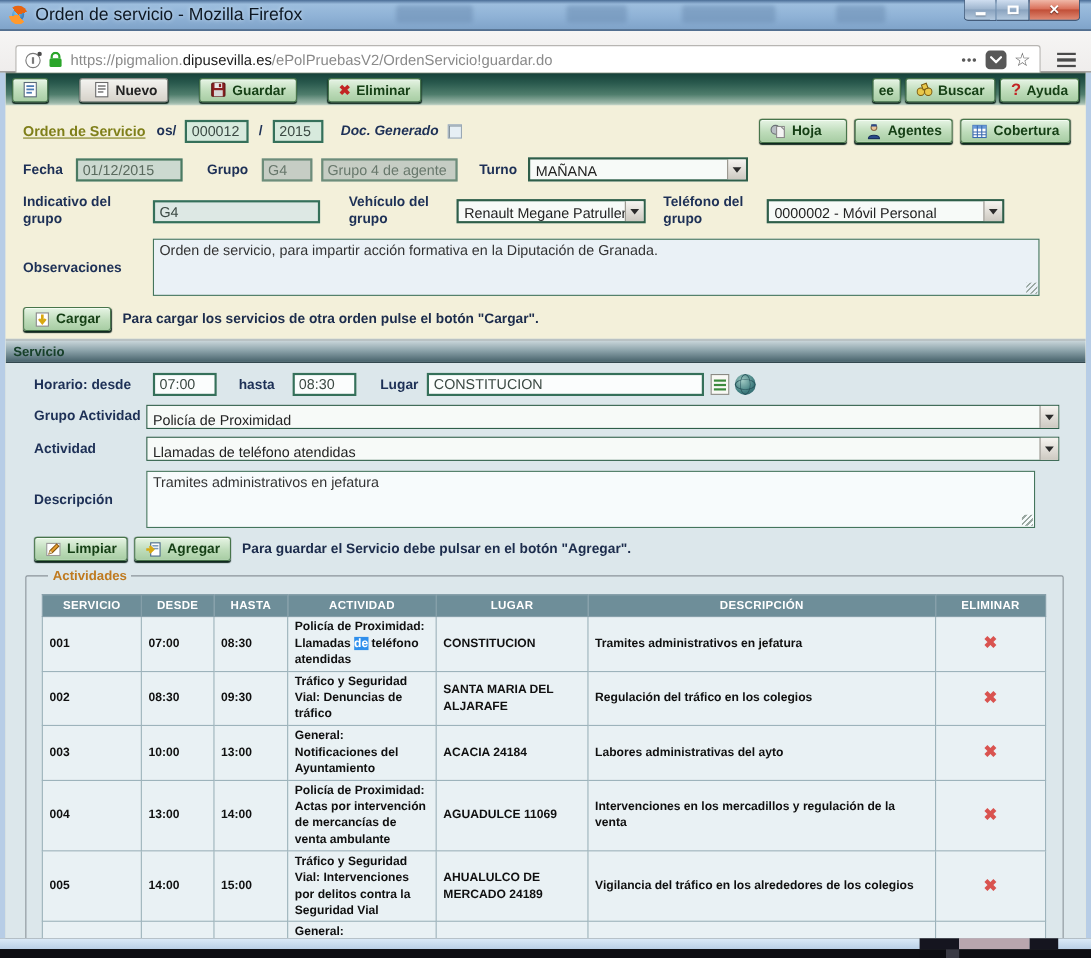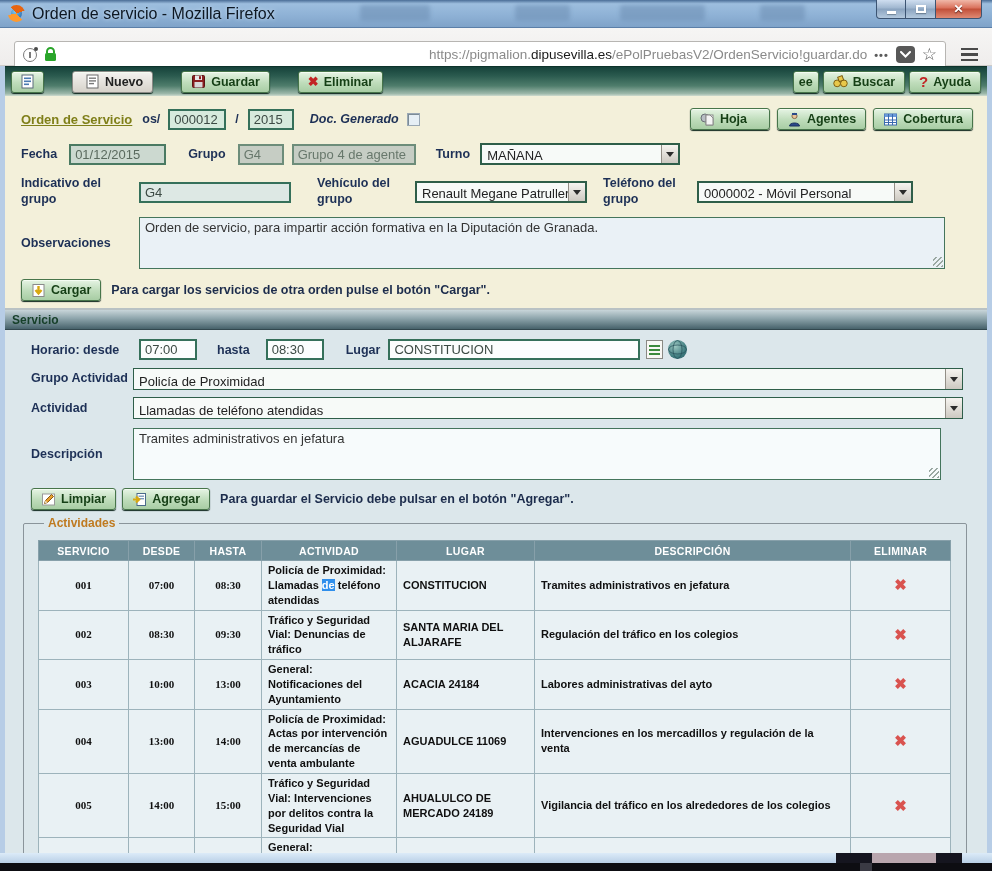--- a/index.html
+++ b/index.html
@@ -25,21 +25,21 @@
   .wbtn.min { width:30px; border-radius:0 0 0 4px; }
   .wbtn.max { width:30px; border-left:none; }
   .wbtn.close { width:46px; border-left:none; border-radius:0 0 4px 0;
     background:linear-gradient(180deg,#f0b8a8 0%,#d9705a 45%,#c14f38 50%,#e08a74 100%); }
   .glyph-min { width:9px; height:3px; background:#fff; box-shadow:0 1px 1px #40506080; margin-top:6px; }
   .glyph-max { width:10px; height:8px; border:2px solid #fff; box-shadow:0 1px 1px #40506080; }
   .glyph-close { color:#fff; font-size:12px; font-weight:bold; text-shadow:0 1px 1px #5a2018; }
 
   
   .navbar { height:38px; flex:0 0 38px; background:linear-gradient(180deg,#f6f5f4,#efedec);
-    border-bottom:1px solid #cfccc9; display:flex; align-items:center; padding:16px 10px 0 14px;text-align:right; }
+    border-bottom:1px solid #cfccc9; display:flex; align-items:center; padding:16px 10px 0 14px; }
   .urlbar { flex:1; height:28px; background:#fff; border:1px solid #b7b5b2; border-radius:3px;
     display:flex; align-items:center; padding:0 8px; gap:7px; }
   .info-icon { width:14px; height:14px; border:1.5px solid #7a7a7a; border-radius:50%; position:relative; flex:0 0 14px; }
   .info-icon::before { content:""; position:absolute; left:5px; top:3px; width:2px; height:6px; background:#7a7a7a; }
   .info-icon::after { content:""; position:absolute; right:-2px; top:-2px; width:4px; height:4px; border-radius:50%; background:#4a4a4a; }
   .lock-icon svg { display:block; }
   .url-text { flex:1; font-size:13.5px; color:#8a8a8a; white-space:nowrap; overflow:hidden; }
   .url-text .domain { color:#1b1b1b; }
   .page-actions { color:#5a5a5a; font-size:11px; letter-spacing:1px; font-weight:bold; }
   .pocket-icon { width:19px; height:17px; border-radius:4px; background:#585858; display:flex; align-items:center; justify-content:center; }
@@ -116,21 +116,21 @@
   .mini { width:15px; height:15px; flex:0 0 auto; }
 
   
   fieldset.activ { margin:6px 20px 6px 18px; border:1px solid #8a949a; border-radius:2px; padding:10px 14px 12px; flex:1; }
   fieldset.activ legend { font-size:12px; font-weight:bold; color:#bf7a1f; padding:0 4px; margin-left:6px; }
   table.grid { border-collapse:collapse; table-layout:fixed; width:912px; border:1px solid #7a929c; }
   table.grid th { background:#6e8e99; color:#fff; font-size:10.5px; font-weight:bold; height:20px;
     border:1px solid #87a0aa; letter-spacing:.3px; }
   table.grid td { background:#e9f1f4; border:1px solid #9db3bb; font-size:11px; font-weight:bold; color:#101010;
     padding:2px 6px; vertical-align:middle; line-height:1.35; }
-  td.c { text-align:center;font-family:Liberation Serif, serif; }
+  td.c { text-align:left; }
   td.x { text-align:center; }
   .del { color:#d9534f; font-size:15px; font-weight:bold; cursor:pointer; }
   .selhl { background:#2f8fec; color:#fff; }
   tr.h45 td { height:45px; } tr.h36 td { height:35px; } tr.h56 td { height:56px; } tr.h30 td { height:30px; }
 
   
   .win-bottom { height:10px; flex:0 0 10px; background:linear-gradient(180deg,#dcebf8,#b9cfe6); position:relative; }
   .artifact { position:absolute; top:0; height:10px; }
   .screen-edge { height:8px; flex:0 0 8px; background:#0d0d12; position:relative; }
   .screen-edge .artifact { height:8px; }

